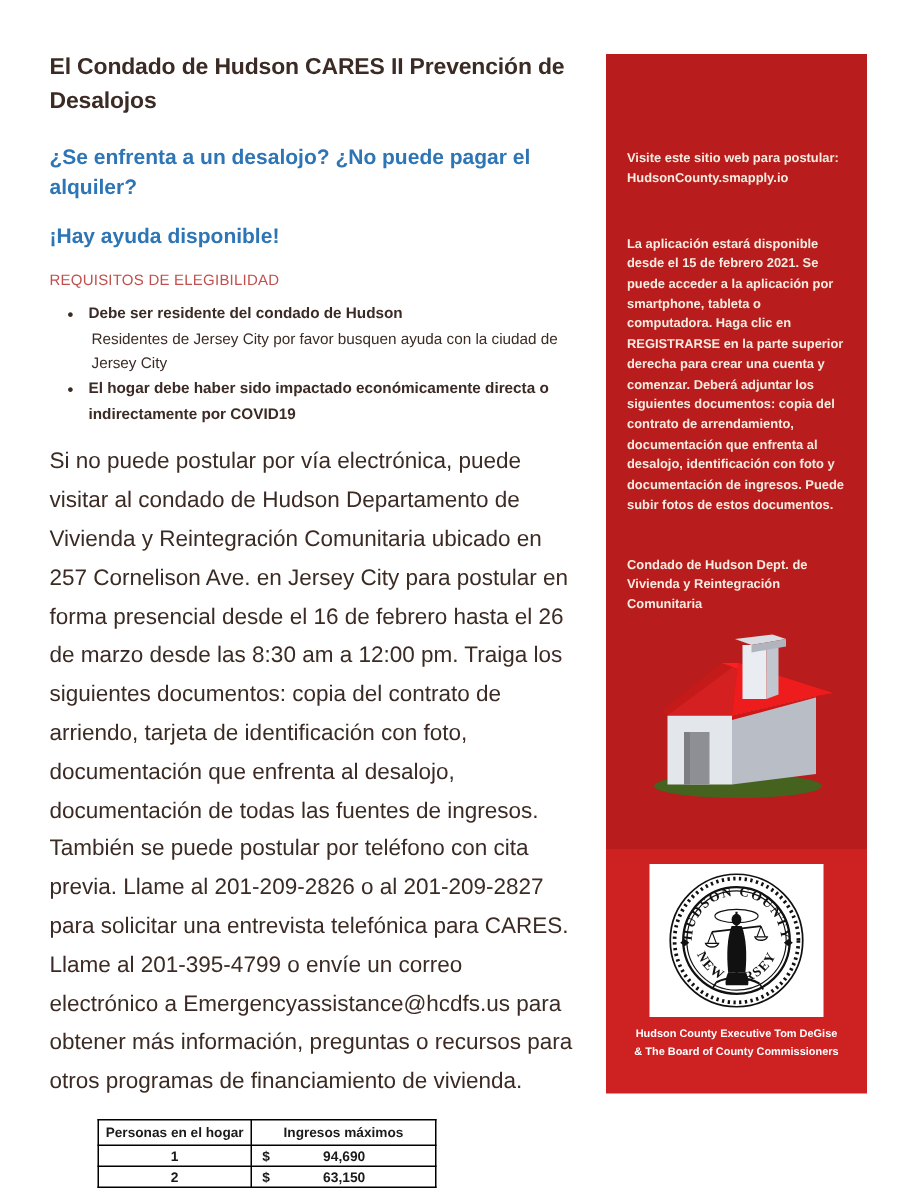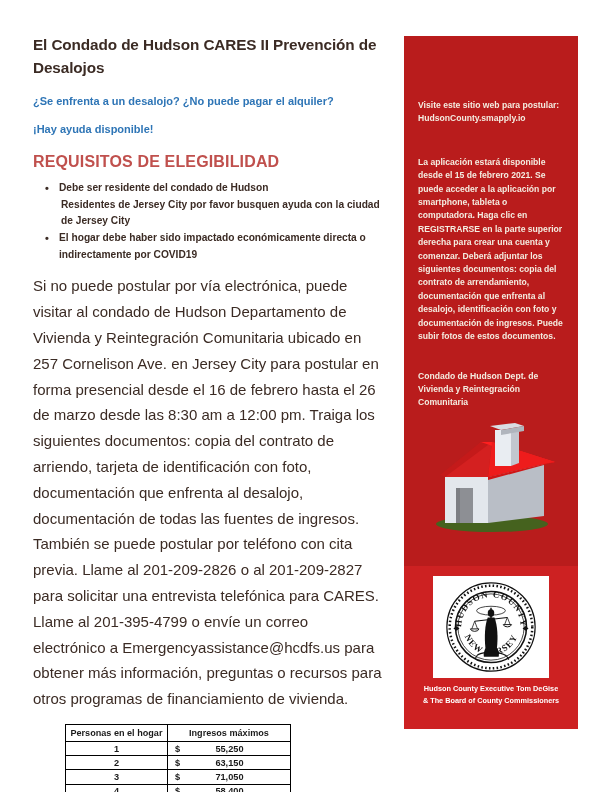--- a/index.html
+++ b/index.html
@@ -33,30 +33,30 @@
     font-weight: bold;
     line-height: 1.52;
     color: #3b2b24;
     margin: 0 0 14px 0;
     letter-spacing: -0.1px;
   }
 
   .sub-blue {
     color: #2e75b6;
     font-weight: bold;
-    font-size: 11px;
+    font-size: 14px;
     line-height: 1.45;
     margin: 12px 0 13px 0;
   }
   .sub-blue.second { margin-bottom: 15px; }
 
   #eligibility-heading {
     color: #c0504d;
-    font-weight: bold;
-    font-size: 16px;
+    font-weight: normal;
+    font-size: 10px;
     letter-spacing: 0.15px;
     margin: 0 0 9px 0;
   }
 
   
   #requirements-list {
     margin: 0 0 10px 0;
     padding-left: 26px;
     list-style: none;
   }
@@ -70,21 +70,21 @@
   }
   #requirements-list li::before {
     content: "\2022";
     position: absolute;
     left: -14px;
     top: -0.5px;
     font-size: 11px;
     color: #3b2b24;
   }
   .sub-note {
-    font-weight: bold;
+    font-weight: normal;
     display: block;
     padding-left: 2px;
   }
 
   
   #body-paragraph {
     font-size: 15px;
     line-height: 1.72;
     color: #3b2b24;
     margin: 0 0 12px 0;
@@ -228,21 +228,21 @@
           <th>Personas en el hogar</th>
           <th>Ingresos máximos</th>
         </tr>
       </thead>
       <tbody>
         <tr>
           <td class="persons-cell">1</td>
           <td class="income-cell">
             <div class="income-inner">
               <span class="dollar-sign">$</span>
-              <span class="income-amount">55,250</span>
+              <span class="income-amount">94,690</span>
             </div>
           </td>
         </tr>
         <tr>
           <td class="persons-cell">2</td>
           <td class="income-cell">
             <div class="income-inner">
               <span class="dollar-sign">$</span>
               <span class="income-amount">63,150</span>
             </div>

